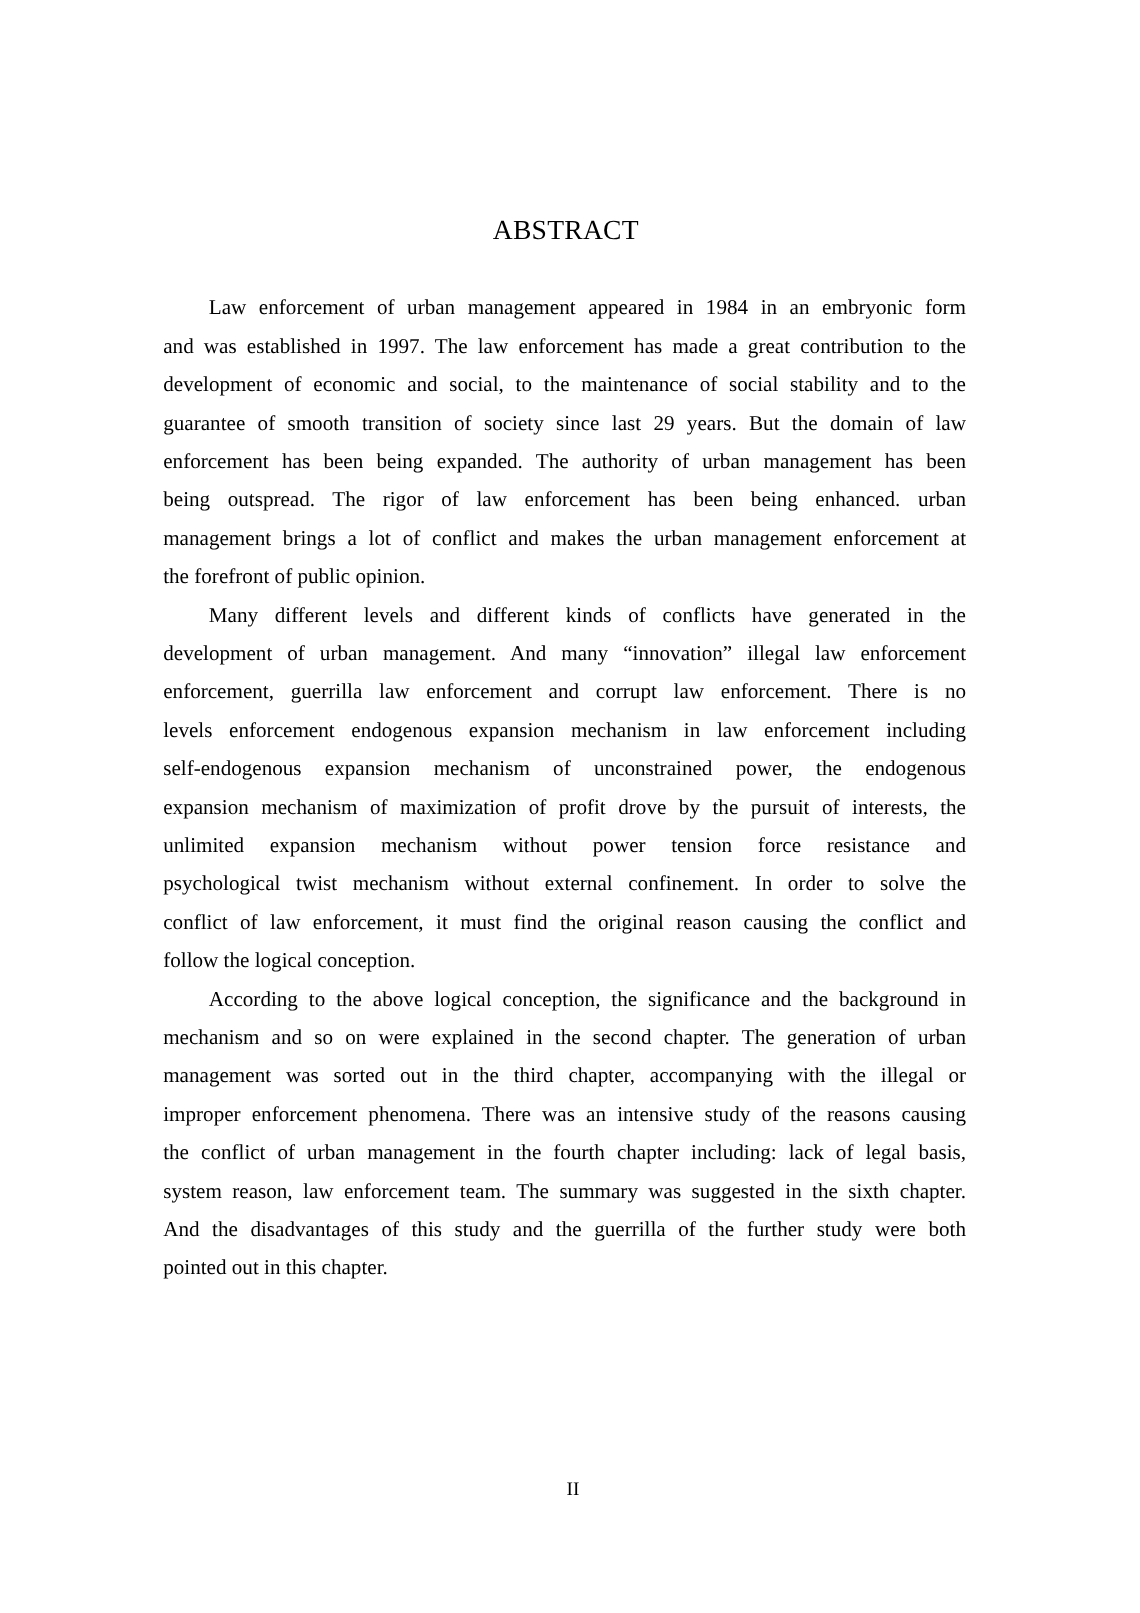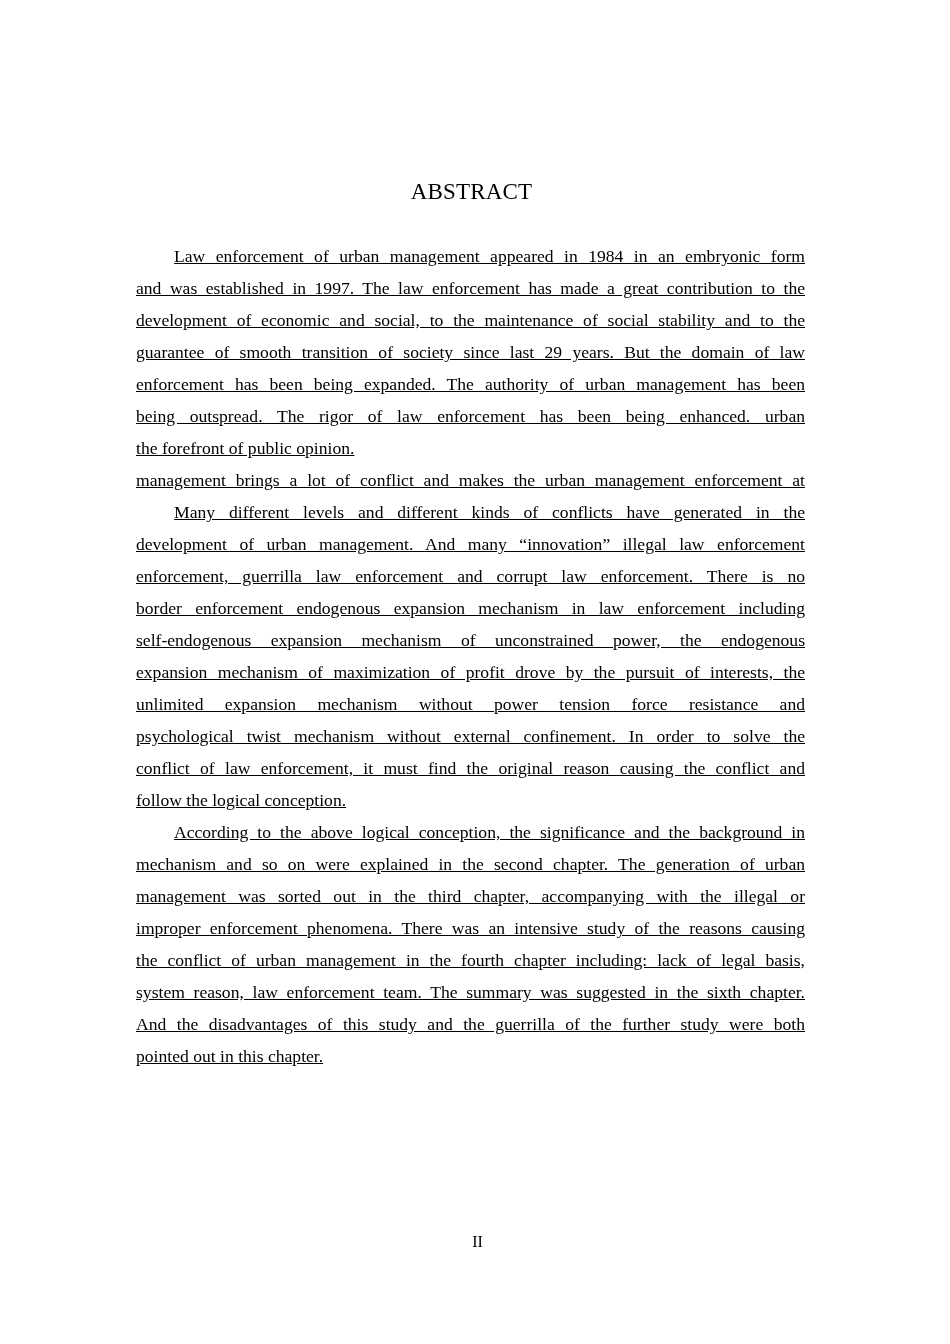--- a/index.html
+++ b/index.html
@@ -30,21 +30,20 @@
     text-align: center;
     font-size: 23px;
     line-height: 28px;
     letter-spacing: 0.2px;
   }
   .body {
     position: absolute;
     left: 136px;
     width: 669px;
     top: 240px;
-    text-decoration: underline;
   }
   .line {
     display: block;
     height: 32px;
     line-height: 32px;
     font-size: 17.6px;
     white-space: nowrap;
     text-align: justify;
     text-align-last: justify;
     overflow: visible;
@@ -74,29 +73,29 @@
 
   <div class="body">
 
     <div>
       <span class="line indent">Law enforcement of urban management appeared in 1984 in an embryonic form</span>
       <span class="line">and was established in 1997. The law enforcement has made a great contribution to the</span>
       <span class="line">development of economic and social, to the maintenance of social stability and to the</span>
       <span class="line">guarantee of smooth transition of society since last 29 years. But the domain of law</span>
       <span class="line">enforcement has been being expanded. The authority of urban management has been</span>
       <span class="line">being outspread. The rigor of law enforcement has been being enhanced. urban</span>
+      <span class="line">management brings a lot of conflict and makes the urban management enforcement at</span>
       <span class="line last">the forefront of public opinion.</span>
-      <span class="line">management brings a lot of conflict and makes the urban management enforcement at</span>
     </div>
 
     <div>
       <span class="line indent">Many different levels and different kinds of conflicts have generated in the</span>
       <span class="line">development of urban management. And many “innovation” illegal law enforcement</span>
       <span class="line">enforcement, guerrilla law enforcement and corrupt law enforcement. There is no</span>
-      <span class="line">border enforcement endogenous expansion mechanism in law enforcement including</span>
+      <span class="line">levels enforcement endogenous expansion mechanism in law enforcement including</span>
       <span class="line">self-endogenous expansion mechanism of unconstrained power, the endogenous</span>
       <span class="line">expansion mechanism of maximization of profit drove by the pursuit of interests, the</span>
       <span class="line">unlimited expansion mechanism without power tension force resistance and</span>
       <span class="line">psychological twist mechanism without external confinement. In order to solve the</span>
       <span class="line">conflict of law enforcement, it must find the original reason causing the conflict and</span>
       <span class="line last">follow the logical conception.</span>
     </div>
 
     <div>
       <span class="line indent">According to the above logical conception, the significance and the background in</span>

